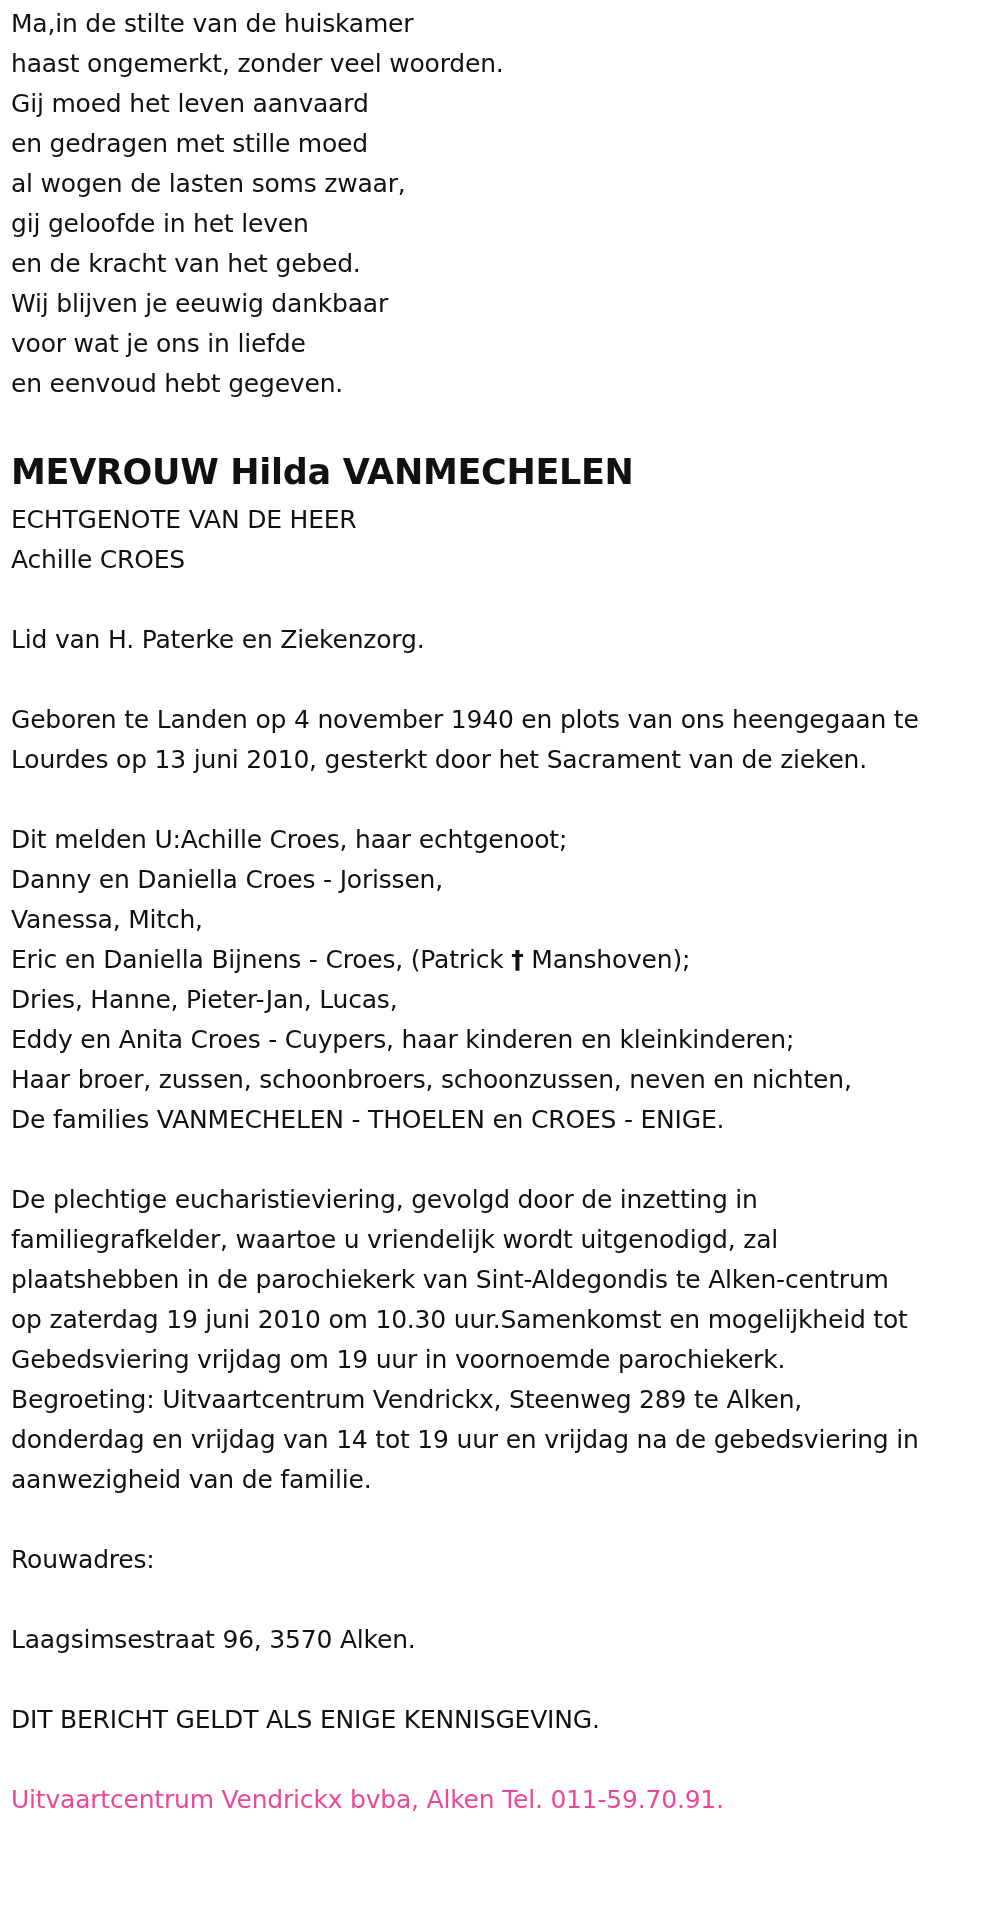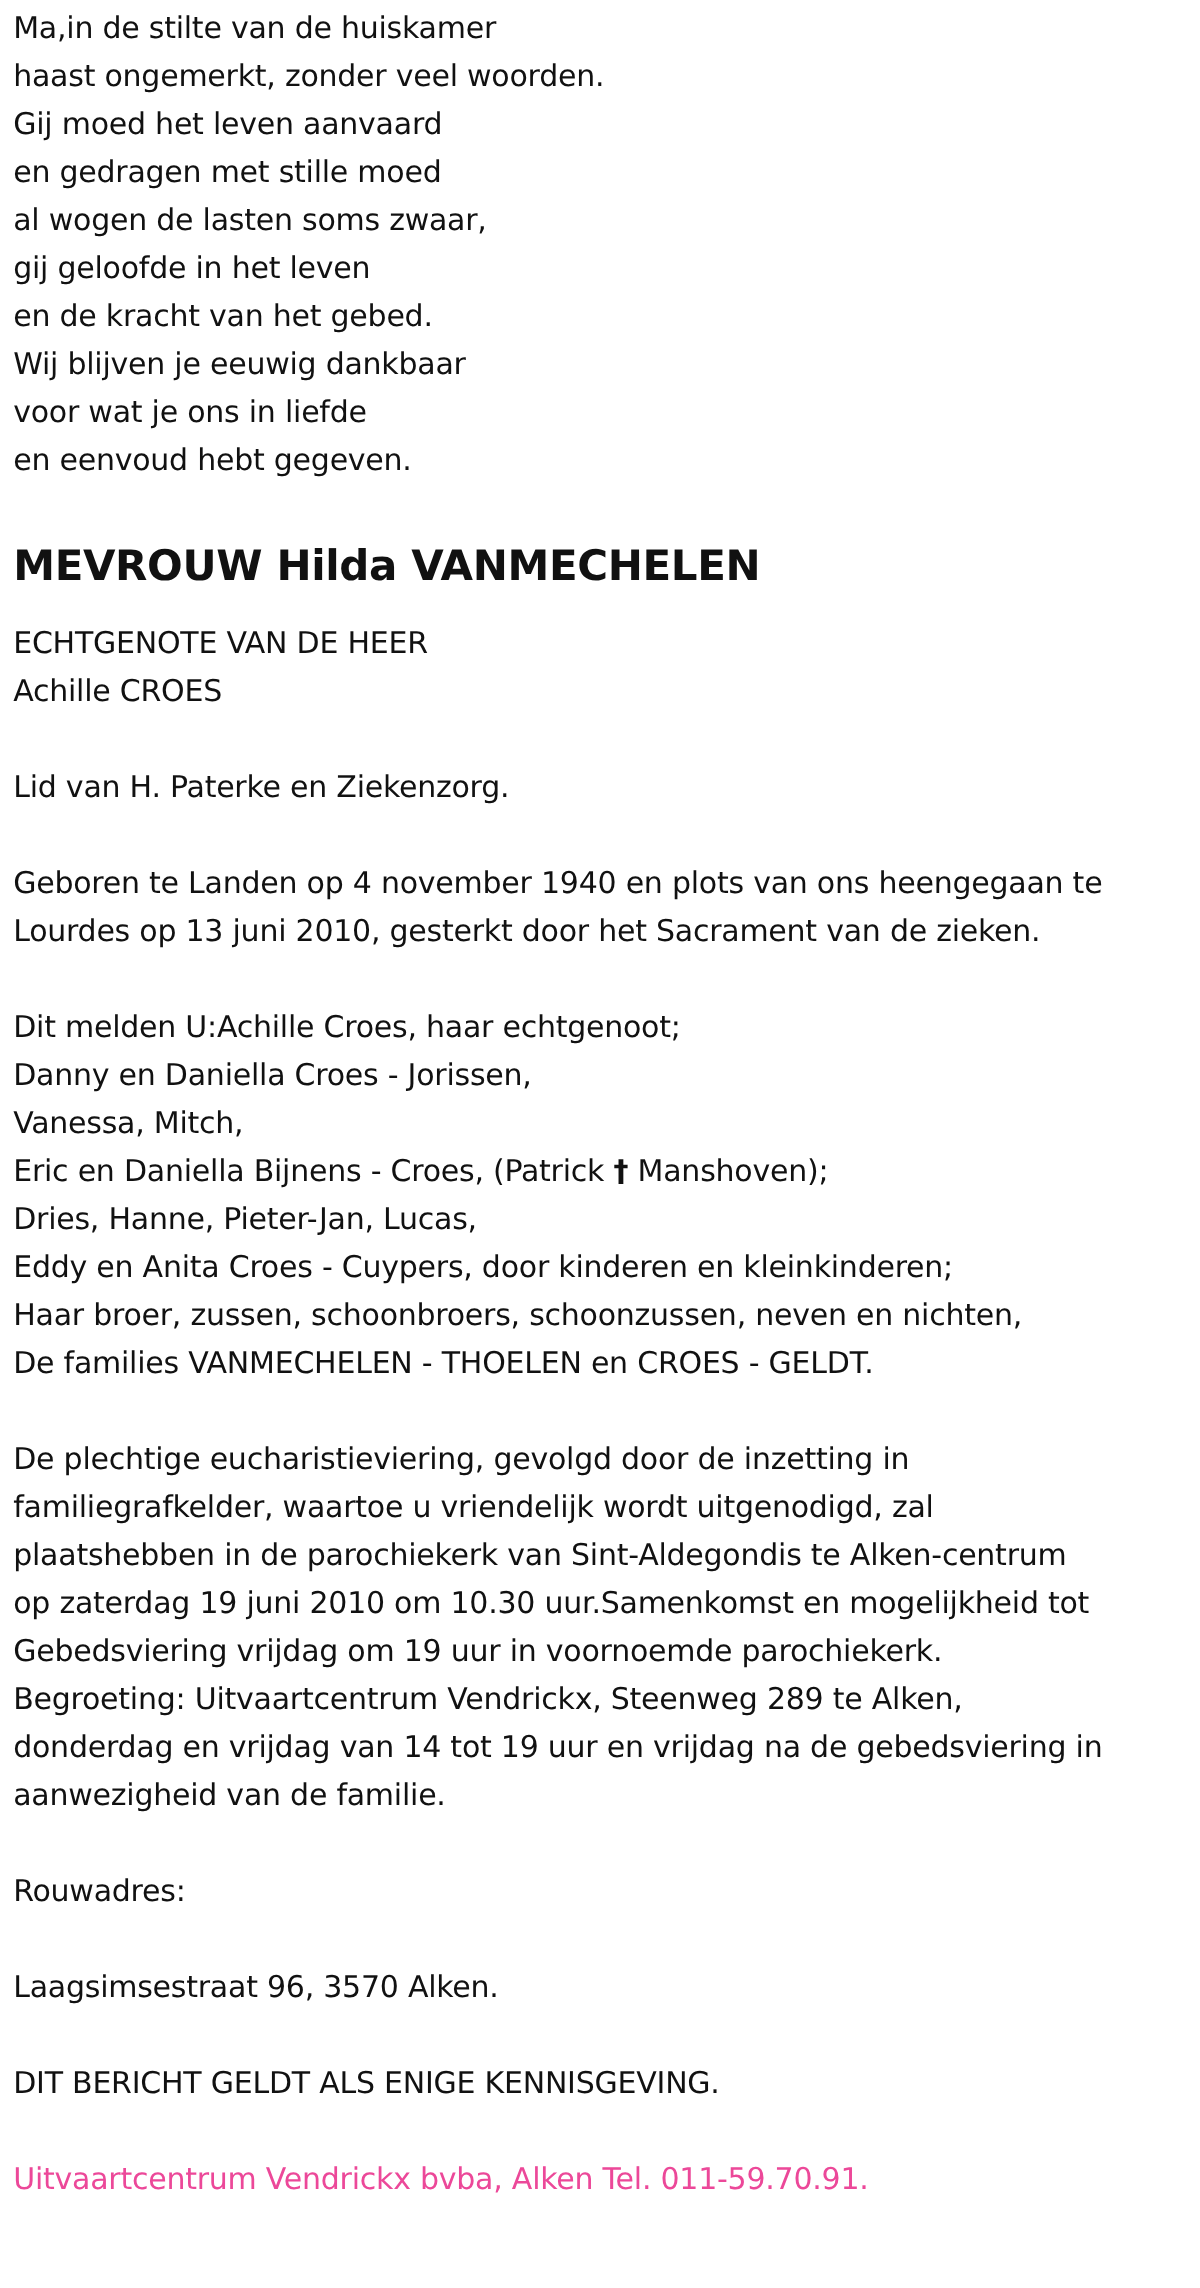--- a/index.html
+++ b/index.html
@@ -18,21 +18,21 @@
     }
     .line { display: block; white-space: nowrap; min-height: 40px; }
     .blank { height: 40px; }
     .title {
       font-family: "DejaVu Sans", sans-serif;
       font-weight: bold;
       font-size: 35px;
       line-height: 40px;
       margin-top: 40px;
       padding-top: 8px;
-      margin-bottom: 24px;
+      margin-bottom: 8px;
       letter-spacing: -0.3px;
       color: #111111;
     }
     .footer { color: #ec4899; }
     .cross { font-weight: bold; }
   </style>
 </head>
 <body>
 
 <div class="page">
@@ -63,23 +63,23 @@
     <span class="line">Lourdes op 13 juni 2010, gesterkt door het Sacrament van de zieken.</span>
   </div>
 
   <div class="blank"></div>
   <div>
     <span class="line">Dit melden U:Achille Croes, haar echtgenoot;</span>
     <span class="line">Danny en Daniella Croes - Jorissen,</span>
     <span class="line">Vanessa, Mitch,</span>
     <span class="line"><span>Eric en Daniella Bijnens - Croes, (Patrick </span><span class="cross">†</span><span> Manshoven);</span></span>
     <span class="line">Dries, Hanne, Pieter-Jan, Lucas,</span>
-    <span class="line">Eddy en Anita Croes - Cuypers, door kinderen en kleinkinderen;</span>
+    <span class="line">Eddy en Anita Croes - Cuypers, haar kinderen en kleinkinderen;</span>
     <span class="line">Haar broer, zussen, schoonbroers, schoonzussen, neven en nichten,</span>
-    <span class="line">De families VANMECHELEN - THOELEN en CROES - GELDT.</span>
+    <span class="line">De families VANMECHELEN - THOELEN en CROES - ENIGE.</span>
   </div>
 
   <div class="blank"></div>
   <div>
     <span class="line">De plechtige eucharistieviering, gevolgd door de inzetting in</span>
     <span class="line">familiegrafkelder, waartoe u vriendelijk wordt uitgenodigd, zal</span>
     <span class="line">plaatshebben in de parochiekerk van Sint-Aldegondis te Alken-centrum</span>
     <span class="line">op zaterdag 19 juni 2010 om 10.30 uur.Samenkomst en mogelijkheid tot</span>
     <span class="line">Gebedsviering vrijdag om 19 uur in voornoemde parochiekerk.</span>
     <span class="line">Begroeting: Uitvaartcentrum Vendrickx, Steenweg 289 te Alken,</span>

